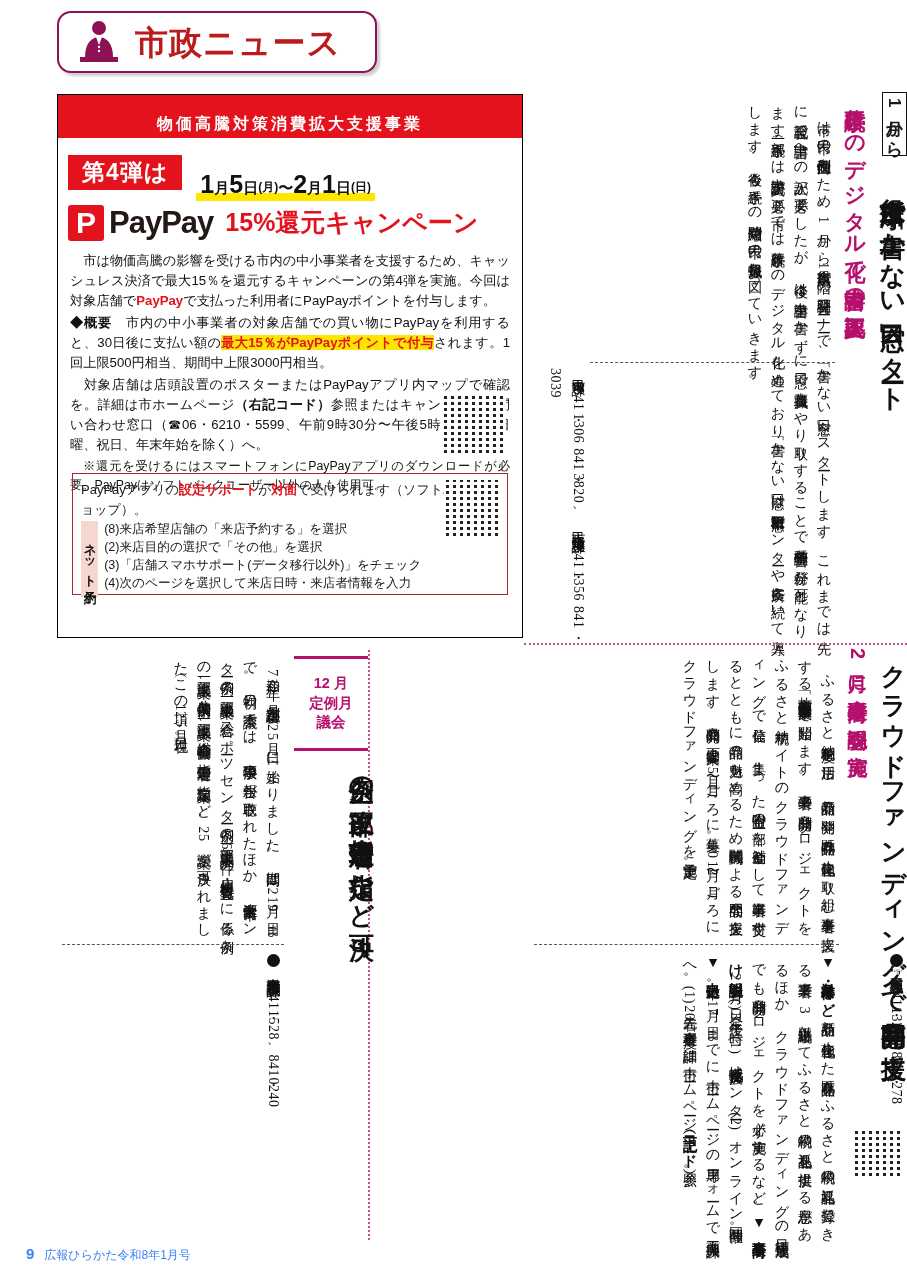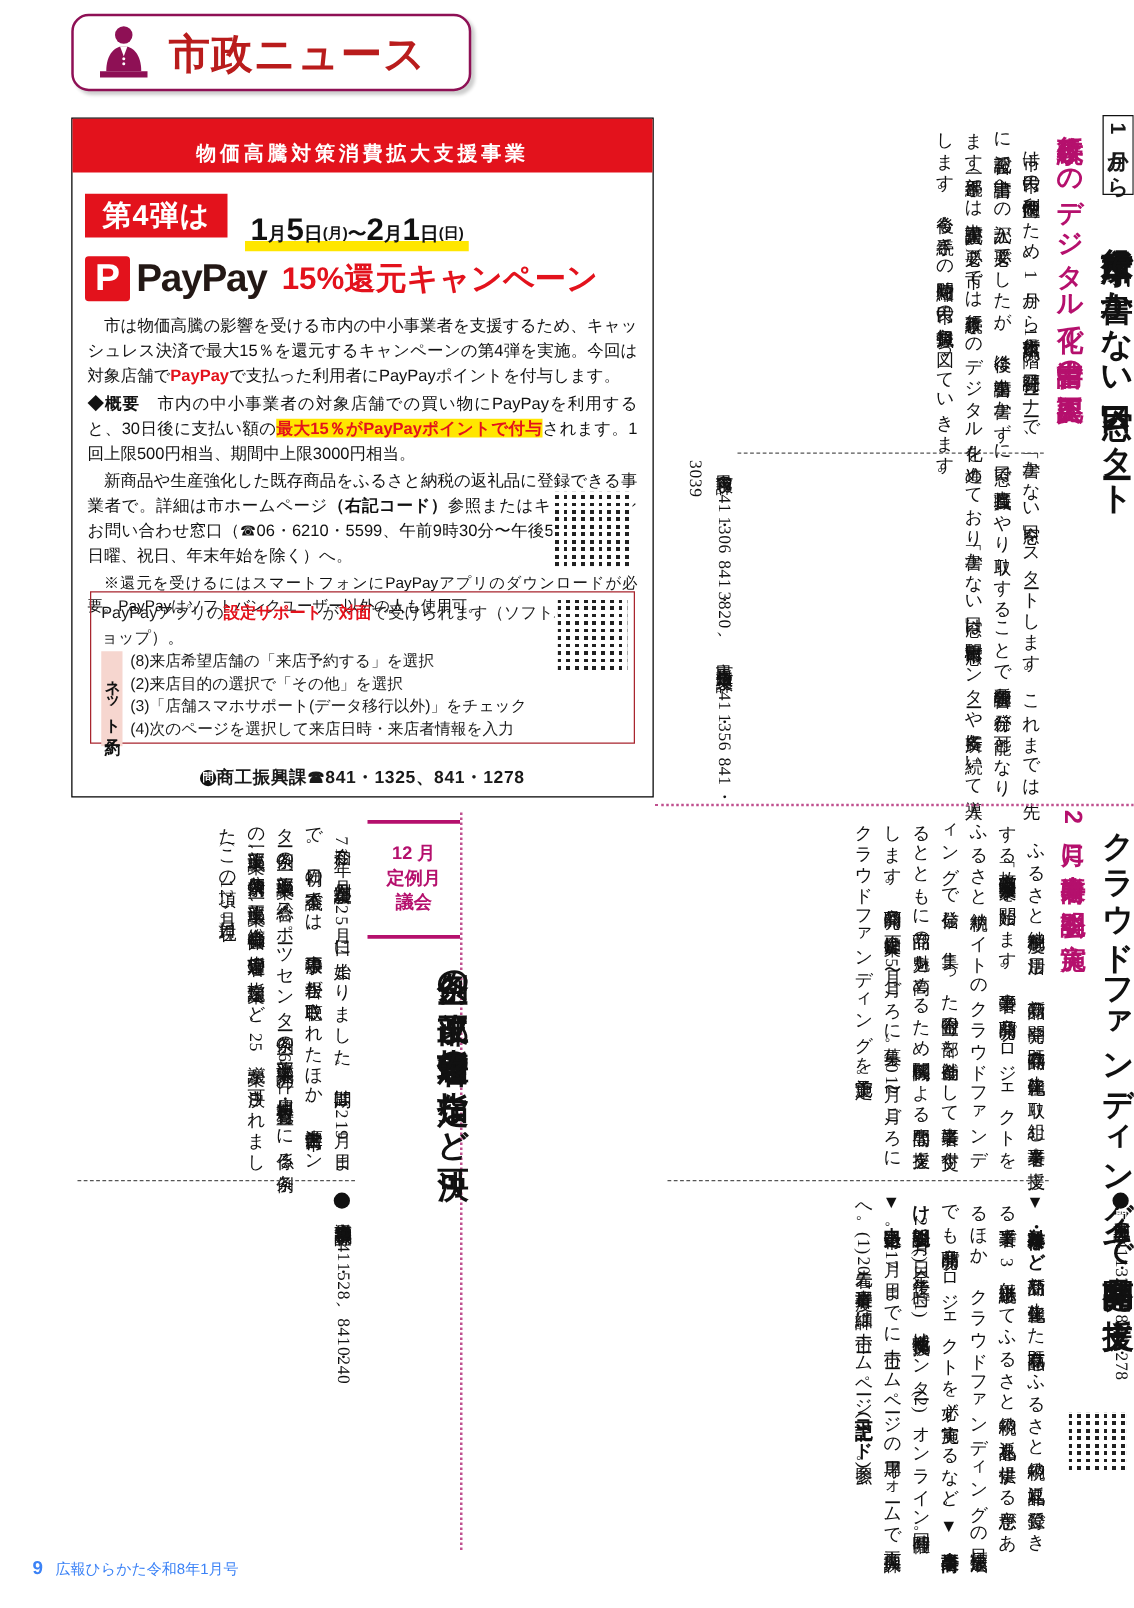--- a/index.html
+++ b/index.html
@@ -198,21 +198,21 @@
       <span class="paypay-logo">
         <span class="pp-mark"></span>
         <span class="pp-word">PayPay</span>
       </span>
       <span class="promo-cta">15%還元キャンペーン</span>
     </div>
 
     <div class="promo-body">
       <p><span>　市は物価高騰の影響を受ける市内の中小事業者を支援するため、キャッシュレス決済で最大15％を還元するキャンペーンの第4弾を実施。今回は対象店舗で</span><span class="redb">PayPay</span><span>で支払った利用者にPayPayポイントを付与します。</span></p>
       <p><span class="bold">◆概要</span><span>　市内の中小事業者の対象店舗での買い物にPayPayを利用すると、30日後に支払い額の</span><span class="mark">最大15％がPayPayポイントで付与</span><span>されます。1回上限500円相当、期間中上限3000円相当。</span></p>
-      <p><span>　新商品や生産強化した既存商品をふるさと納税の返礼品に登録できる事業者で。詳細は市ホームページ</span><span class="bold">（右記コード）</span><span>参照またはキャンペーンお問い合わせ窓口（☎06・6210・5599、午前9時30分〜午後5時、土曜・日曜、祝日、年末年始を除く）へ。</span></p>
+      <p><span>　対象店舗は店頭設置のポスターまたはPayPayアプリ内マップで確認を。詳細は市ホームページ</span><span class="bold">（右記コード）</span><span>参照またはキャンペーンお問い合わせ窓口（☎06・6210・5599、午前9時30分〜午後5時、土曜・日曜、祝日、年末年始を除く）へ。</span></p>
       <p class="small">　※還元を受けるにはスマートフォンにPayPayアプリのダウンロードが必要。PayPayはソフトバンクユーザー以外の人も使用可。</p>
     </div>
 
     <div class="qr qr-a"></div>
 
     <div class="subbox">
       <div>
         <span>PayPayアプリの</span><span class="redb">設定サポート</span><span>が</span><span class="redb">対面</span><span>で受けられます（ソフトバンクショップ）。</span>
       </div>
       <div class="steps-wrap">
@@ -220,23 +220,20 @@
         <span class="steps">
           <div>(8)来店希望店舗の「来店予約する」を選択</div>
           <div>(2)来店目的の選択で「その他」を選択</div>
           <div>(3)「店舗スマホサポート(データ移行以外)」をチェック</div>
           <div>(4)次のページを選択して来店日時・来店者情報を入力</div>
         </span>
       </div>
     </div>
     <div class="qr qr-b"></div>
 
-    <div class="promo-contact">
-      <span class="ico">問</span><span>商工振興課☎841・1325、841・1278</span>
-    </div>
   </div>
 
   <div class="art a1">
     <div class="kicker">1月から</div>
     <div class="head1">市役所本庁で「書かない窓口」スタート</div>
     <div class="head2">行政手続きのデジタル化で申請書の記入不要に</div>
 
     <div class="col" style="position:absolute; right:72px; top:4px; height:535px; width:245px;">　市は市民の利便性向上のため、1月から市役所本館1階の証明発行コーナーで、「書かない窓口」をスタートします。これまでは先に記載台で申請書への記入が必要でしたが、今後は申請書を書かずに窓口で直接職員とやり取りすることで各種証明書の発行が可能となります（一部手続きは申請書記入が必要）。市では行政手続きのデジタル化を進めており「書かない窓口」は市駅市民窓口センターや各支所に続いて導入します。今後も手続きの時間短縮や市民の負担軽減を図っていきます。</div>
 
     <div class="hr-dot" style="right:72px; top:270px; width:245px;"></div>

